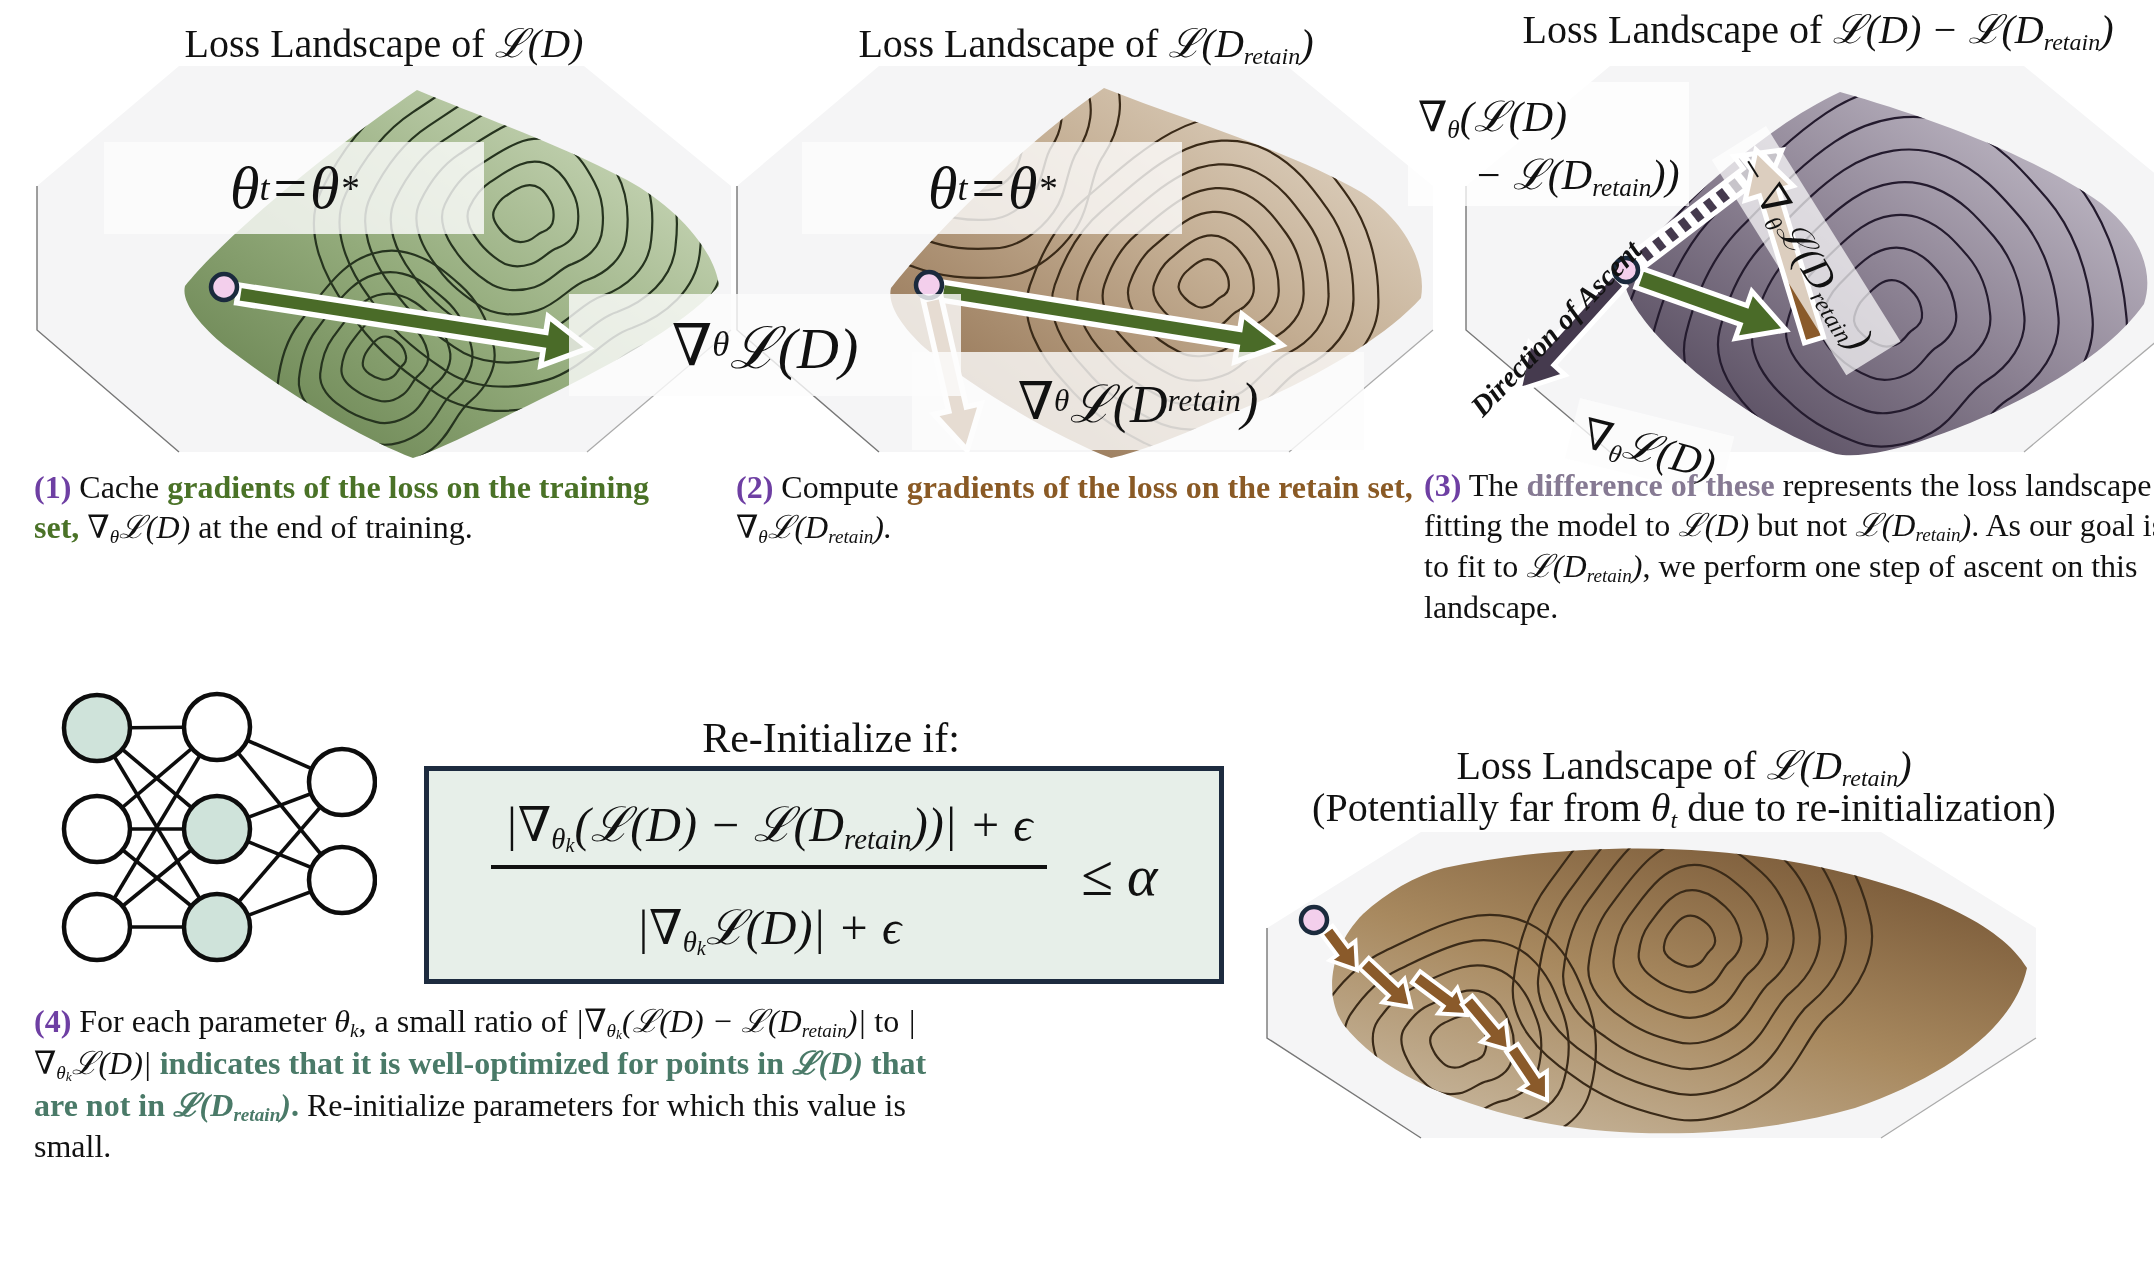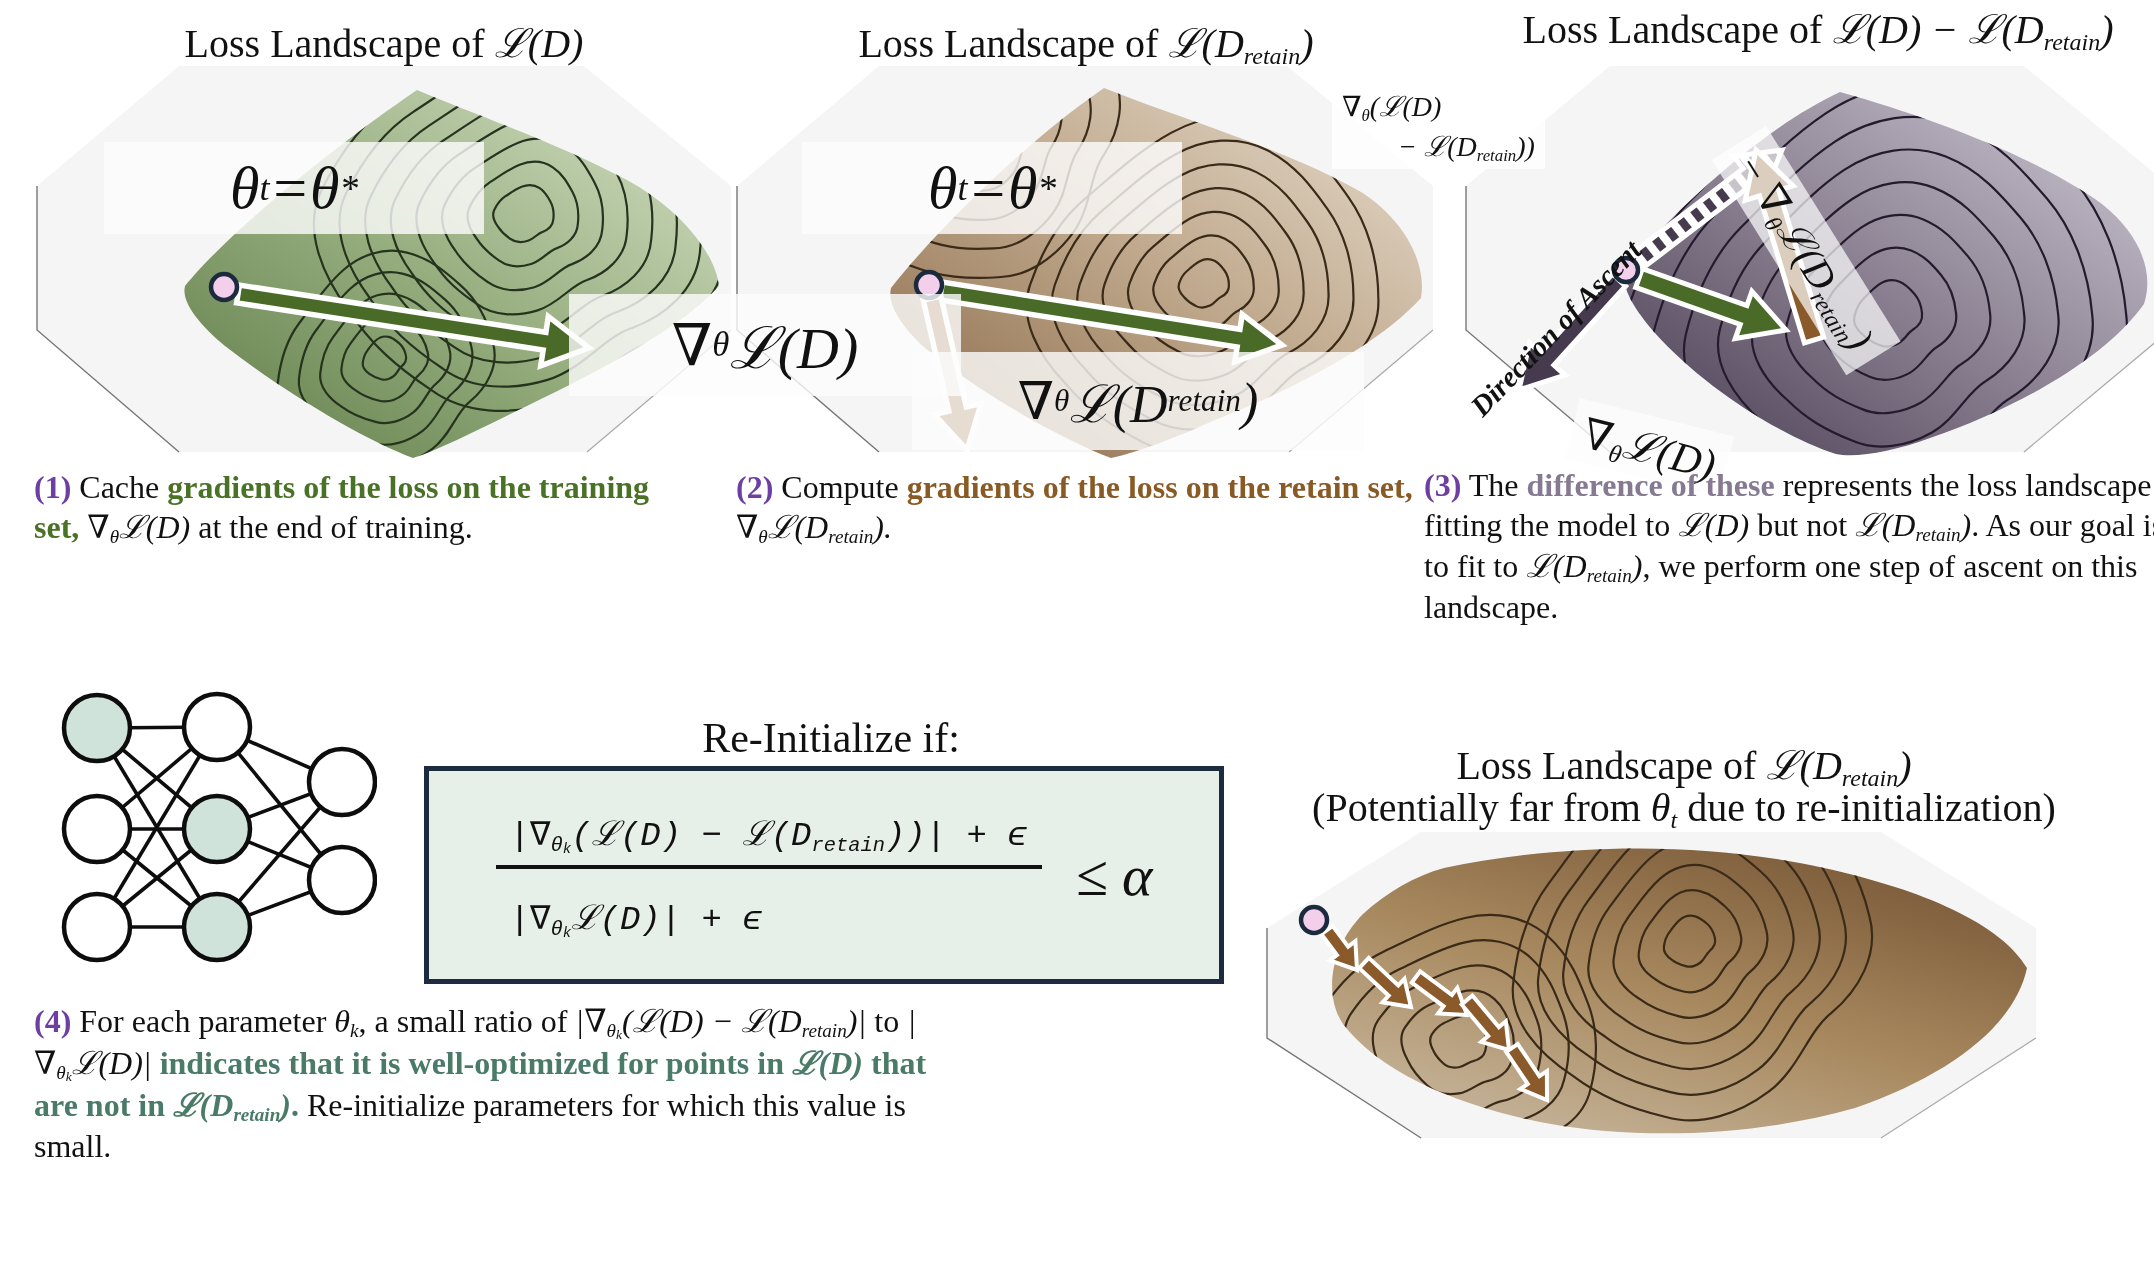--- a/index.html
+++ b/index.html
@@ -15,21 +15,21 @@
   .sg-m{font-style:italic;}
   .sg-b{font-weight:700;}
   .sg-u{}
   .sg-num{color:#6e3fa3;font-weight:600;}
   .sg-green{color:#4a7227;}
   .sg-brown{color:#8a5a25;}
   .sg-teal{color:#4a7a68;}
   .sg-gp{color:#867a93;}
   .wbg{background:rgba(253,253,253,.8);}
   .formula-box{background:#e7efe9;border:5px solid #1d2b3f;display:flex;align-items:center;justify-content:center;}
-  .frac{text-align:left;font-size:34px;font-family:Liberation Mono, monospace;}
+  .frac{text-align:center;font-size:48px;}
   .frac .num{padding:2px 14px 8px;border-bottom:4px solid #111;}
   .frac .den{padding:24px 14px 2px;}
   .rhs{font-size:58px;margin-left:34px;}
   .rot{transform-origin:0 0;white-space:nowrap;}
   svg{position:absolute;display:block;}
 </style>
 </head>
 <body>
 
 <div id="fig">
@@ -244,21 +244,21 @@
       <span class="sg-m sg-sup">*</span>
     </div>
   <div class="abs panel-label wbg" style="left:888px;top:352px;width:452px;height:98px;font-size:52px">
       <span class="sg-m">∇</span>
       <span class="sg-m sg-sub">θ</span>
       <span class="sg-m">ℒ(D</span>
       <span class="sg-m sg-sub">retain</span>
       <span class="sg-m">)</span>
     </div>
 
-  <div class="abs" style="left:1308px;top:82px;font-size:28px;padding:4px 10px;background:rgba(255,255,255,.75)">
+  <div class="abs" style="left:1384px;top:82px;font-size:42px;padding:4px 10px;background:rgba(255,255,255,.75)">
     <div><span class="sg-m">∇</span><span class="sg-m sg-sub">θ</span><span class="sg-m">(ℒ(D)</span></div>
     <div style="padding-left:56px"><span class="sg-m">− ℒ(D</span><span class="sg-m sg-sub">retain</span><span class="sg-m">))</span></div>
   </div>
   <div class="abs rot" style="left:1440px;top:400px;font-size:29px;font-weight:700;font-style:italic;transform:rotate(-46deg)"><span>Direction of Ascent</span></div>
   <div class="abs rot" style="left:1742px;top:126px;font-size:40px;padding:4px 16px;background:rgba(255,255,255,.7);transform:rotate(58deg)"><span class="sg-m">− ∇</span><span class="sg-m sg-sub">θ</span><span class="sg-m">ℒ(D</span><span class="sg-m sg-sub">retain</span><span class="sg-m">)</span></div>
   <div class="abs rot" style="left:1556px;top:398px;font-size:42px;padding:2px 12px;background:rgba(252,252,252,.8);transform:rotate(14deg)"><span class="sg-m">∇</span><span class="sg-m sg-sub">θ</span><span class="sg-m">ℒ(D)</span></div>
 
   <div class="abs cap" style="left:10px;top:468px;width:660px"><span class="sg-num">(1)</span><span> Cache </span><span class="sg-green sg-b">gradients of the loss on the training set,</span><span> </span><span class="sg-m">∇</span><span class="sg-m sg-sub">θ</span><span class="sg-m">ℒ(D)</span><span> at the end of training.</span></div>
   <div class="abs cap" style="left:712px;top:468px;width:690px"><span class="sg-num">(2)</span><span> Compute </span><span class="sg-brown sg-b">gradients of the loss on the retain set,</span><span> </span><span class="sg-m">∇</span><span class="sg-m sg-sub">θ</span><span class="sg-m">ℒ(D</span><span class="sg-m sg-sub">retain</span><span class="sg-m">).</span></div>
   <div class="abs cap" style="left:1400px;top:466px;width:752px"><span class="sg-num">(3)</span><span> The </span><span class="sg-gp sg-b">difference of these</span><span> represents the loss landscape fitting the model to </span><span class="sg-m">ℒ(D)</span><span> but </span><span class="sg-u">not</span><span> </span><span class="sg-m">ℒ(D</span><span class="sg-m sg-sub">retain</span><span class="sg-m">)</span><span>. As our goal is to fit to </span><span class="sg-m">ℒ(D</span><span class="sg-m sg-sub">retain</span><span class="sg-m">)</span><span>, we perform one step of </span><span class="sg-u">ascent</span><span> on this landscape.</span></div>

